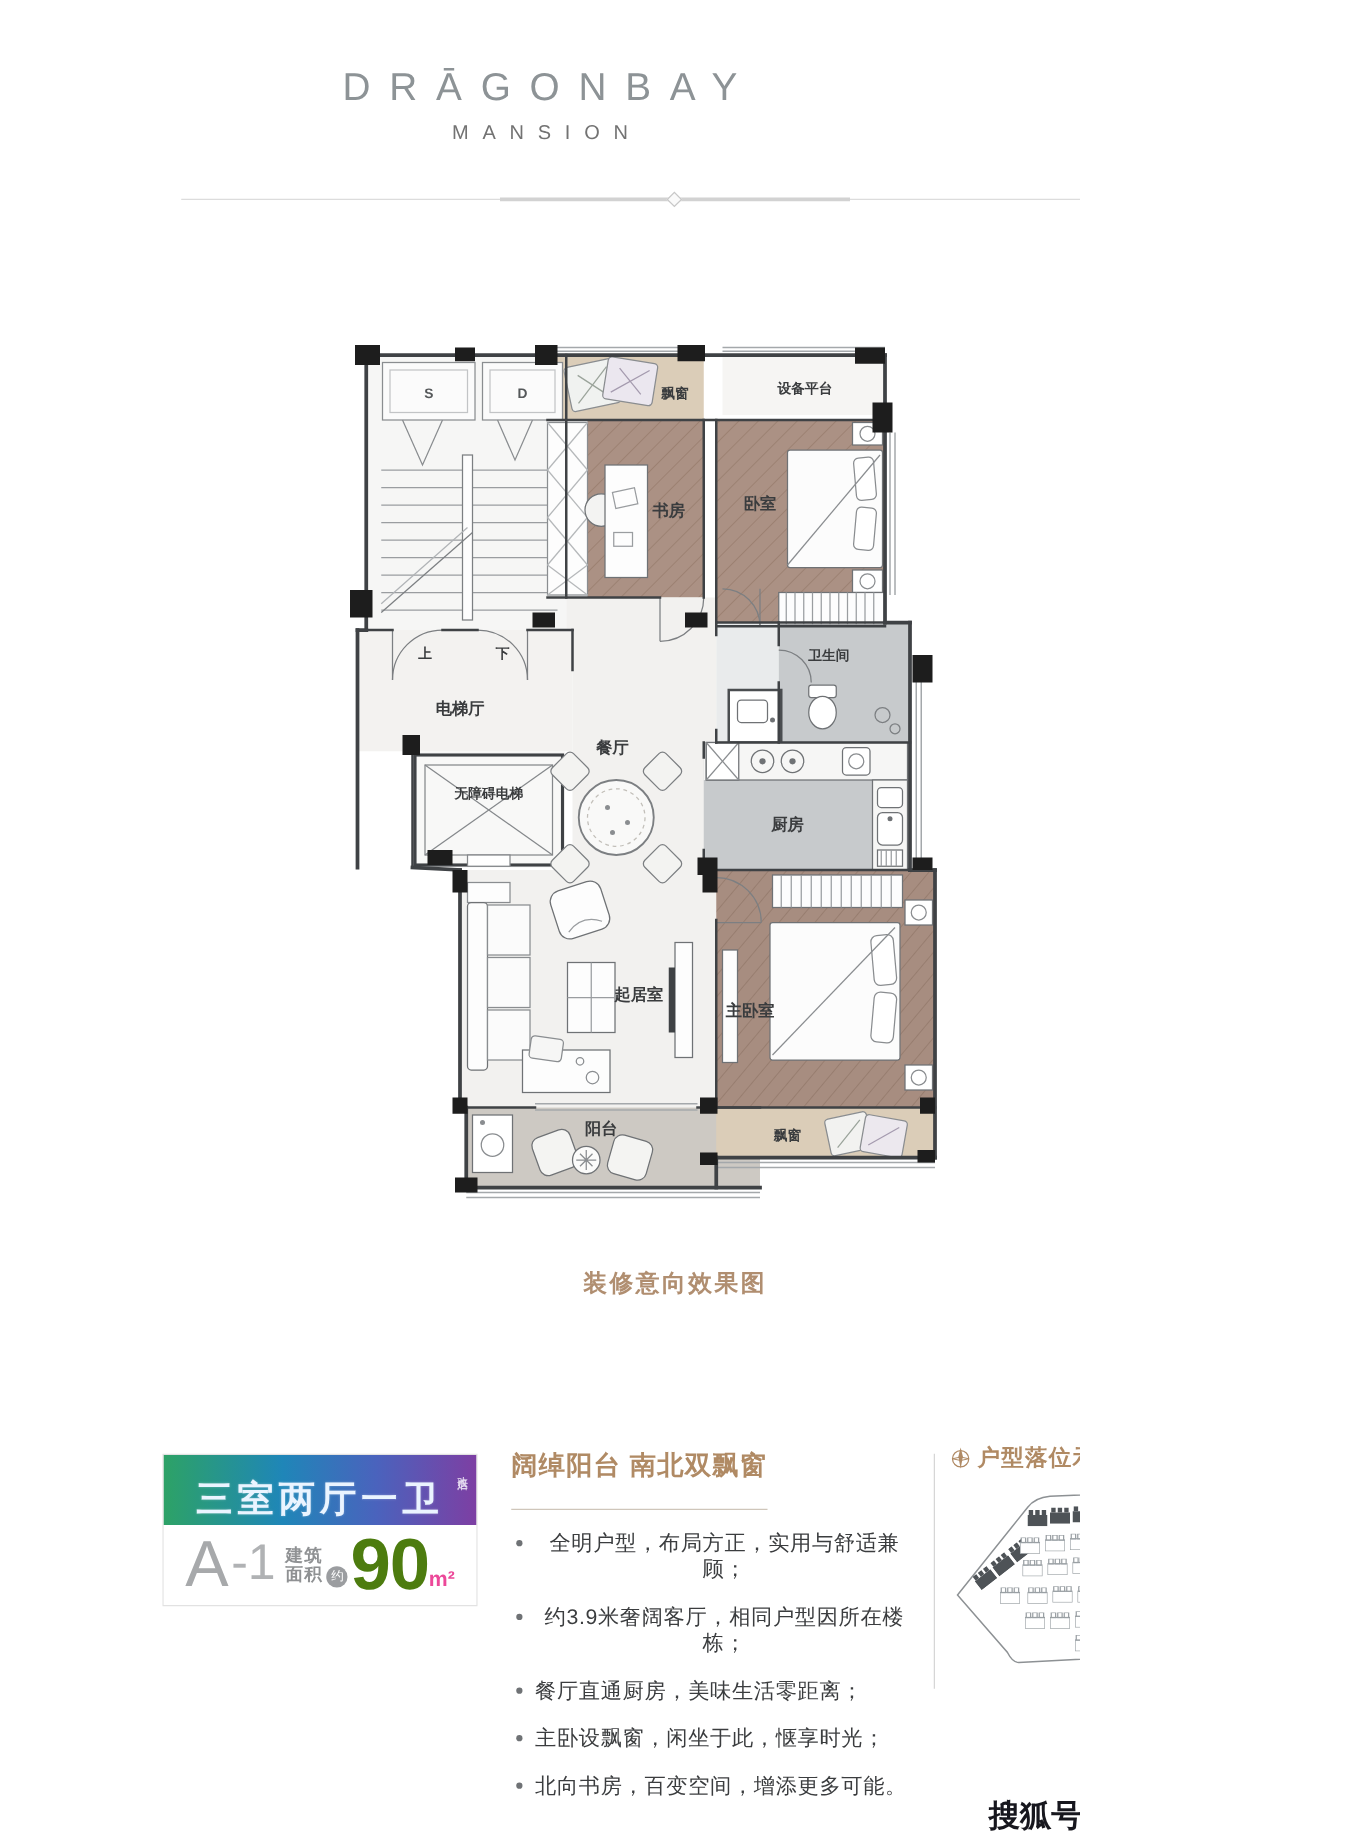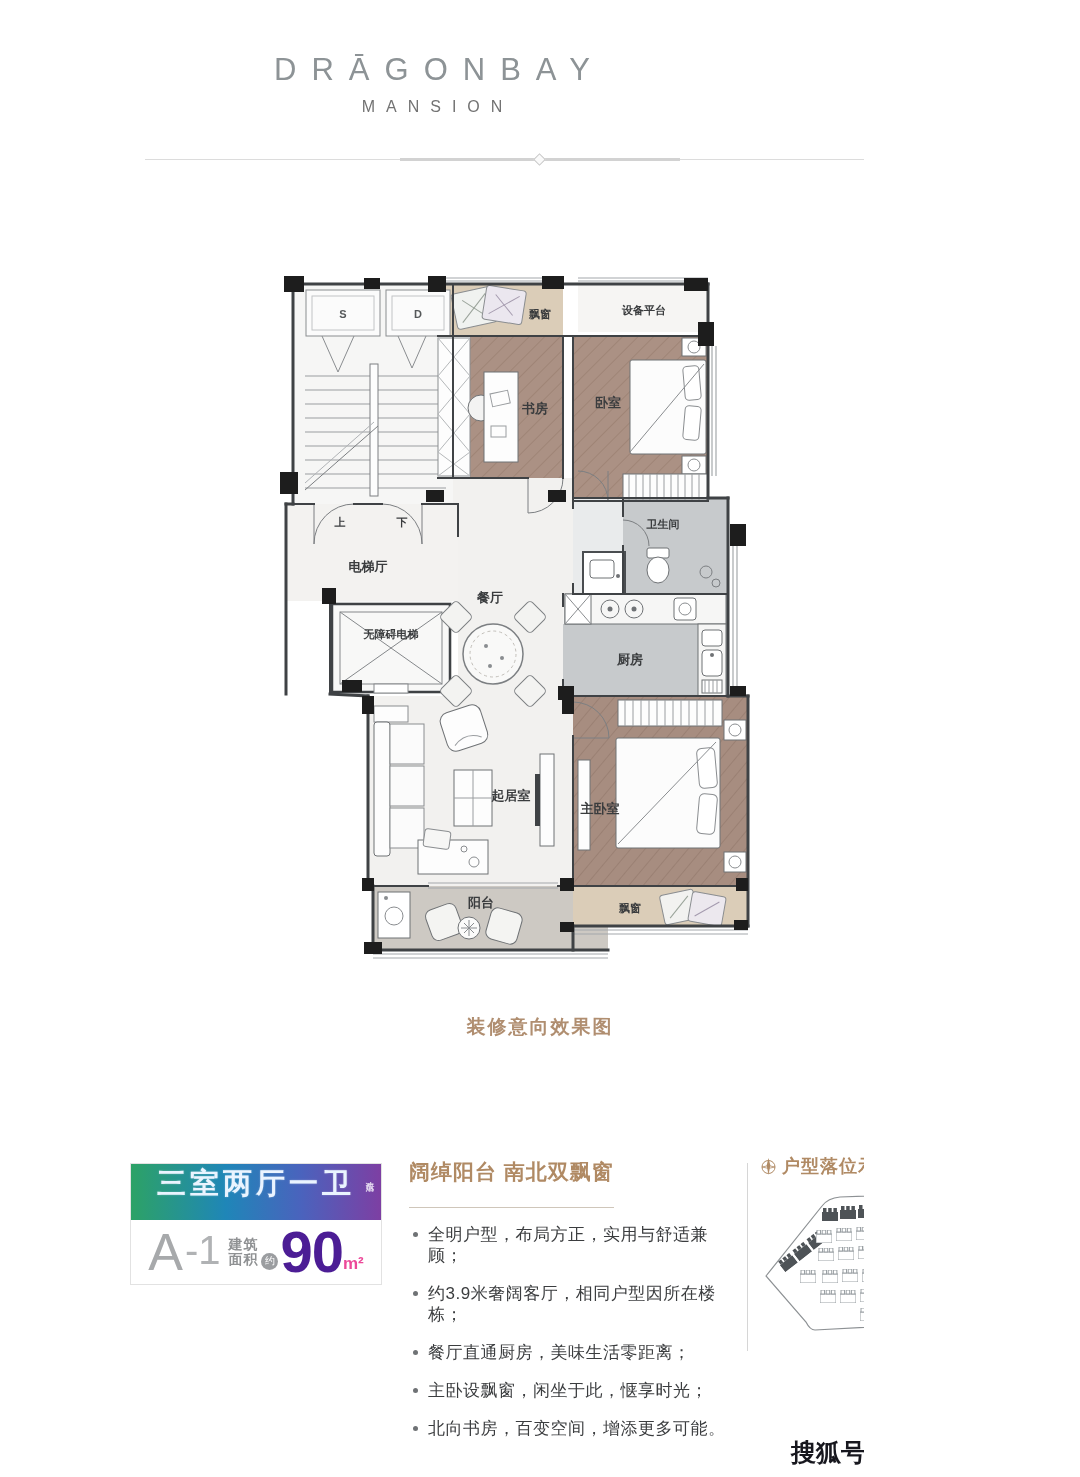--- a/index.html
+++ b/index.html
@@ -20,39 +20,39 @@
   .plan-caption { position:absolute; top:1014px; left:0; width:1080px; text-align:center;
                   font-size:19px; font-weight:bold; color:#b08e70; letter-spacing:2px; }
 
   svg text { font-family:"Liberation Sans","DejaVu Sans",sans-serif; }
   .room-label { font-size:13px; font-weight:bold; fill:#3a3c3e; }
   .room-label-sm { font-size:11px; font-weight:bold; fill:#3a3c3e; }
   .tiny-label { font-size:11px; fill:#55585a; font-weight:bold; }
 
   
   .unit-card { position:absolute; left:130px; top:1163px; width:252px; border:1px solid #e2e2e2; background:#fff; }
-  .unit-type-bar { height:56px; display:flex; align-items:flex-start; justify-content:center; position:relative;
+  .unit-type-bar { height:56px; display:flex; align-items:flex-end; justify-content:center; position:relative;
                    background:linear-gradient(90deg,#2da266 0%,#1f86b8 38%,#4a63bd 68%,#7d3fa3 100%); }
   .unit-type-text { color:#eaf4ff; font-size:29px; font-weight:bold; letter-spacing:4px; text-shadow:0 0 2px rgba(255,255,255,.35); }
   .unit-type-note { position:absolute; right:5px; top:10px; writing-mode:vertical-rl; font-size:9px; color:#e8dff2; letter-spacing:1px; }
   .unit-lower { height:64px; display:flex; align-items:center; justify-content:center; background:#fff; padding:2px 6px; }
   .unit-code { font-size:52px; font-weight:300; color:#a7a9ab; letter-spacing:0; line-height:60px; }
   .unit-dash { font-size:40px; font-weight:300; color:#b0b2b4; margin:0 2px 4px 2px; }
   .area-prefix { display:flex; flex-direction:column; justify-content:center; margin:0 3px 0 6px; }
   .area-prefix span { font-size:14px; color:#8f9193; line-height:15px; font-weight:bold; letter-spacing:1px; }
   .approx-circle { width:17px; height:17px; border-radius:50%; background:#9b9da0; color:#fff; font-size:10px;
                    display:flex; align-items:center; justify-content:center; margin:18px 2px 0 0; }
-  .area-value { font-size:58px; font-weight:bold; color:#4c1d95; line-height:60px; letter-spacing:-1px; }
+  .area-value { font-size:58px; font-weight:bold; color:#4d7c0f; line-height:60px; letter-spacing:-1px; }
   .area-unit { font-size:17px; color:#ec4899; font-weight:bold; align-self:flex-end; margin-bottom:8px; }
 
   .features { position:absolute; left:409px; top:1158px; width:322px; }
   .features-heading { font-size:21px; font-weight:bold; color:#b08a64; letter-spacing:1px;
                       padding-bottom:21px; border-bottom:1px solid #cfc6ba; display:inline-block; }
   .bullet-list { margin-top:16px; }
-  .bullet-item { display:flex; align-items:flex-start; margin-bottom:17px; }
+  .bullet-item { display:flex; align-items:flex-start; margin-bottom:17px;text-align:center; }
   .bullet-dot { width:5px; height:5px; border-radius:50%; background:#6f7275; margin:8px 10px 0 4px; flex:none; }
   .bullet-text { font-size:17px; color:#3b3d3f; letter-spacing:0.5px; line-height:21px; }
 
   .vdivider { position:absolute; left:747px; top:1163px; width:1px; height:188px; background:#d6d6d6; }
 
   .siteplan { position:absolute; left:760px; top:1154px; width:212px; }
   .siteplan-head { display:flex; align-items:center; }
   .siteplan-title { font-size:18px; font-weight:bold; color:#b08a64; letter-spacing:1px; margin-left:5px; }
   .siteplan-map { margin-top:6px; }
 

